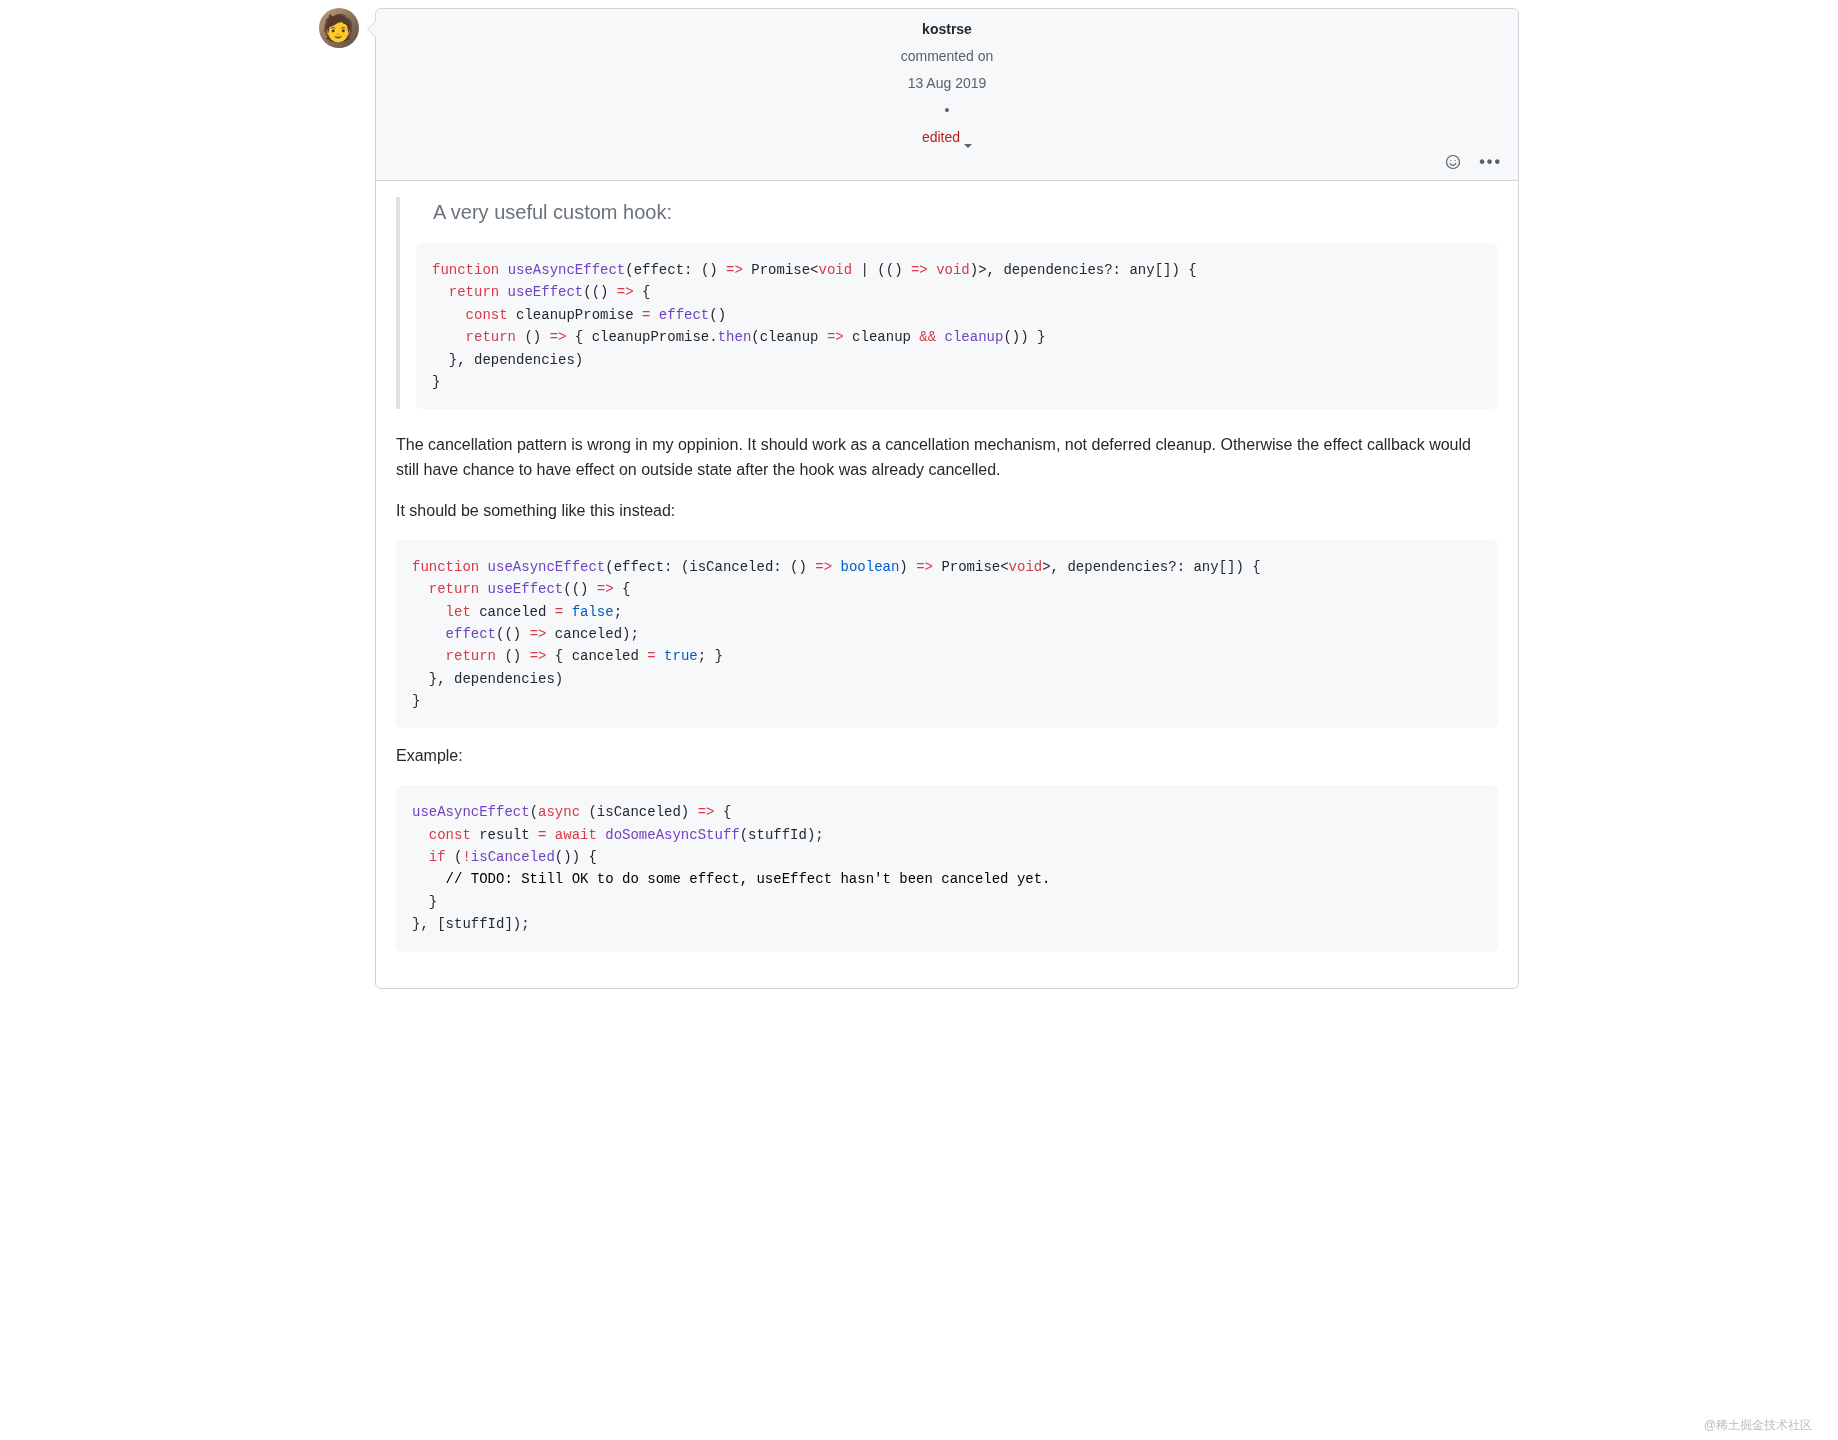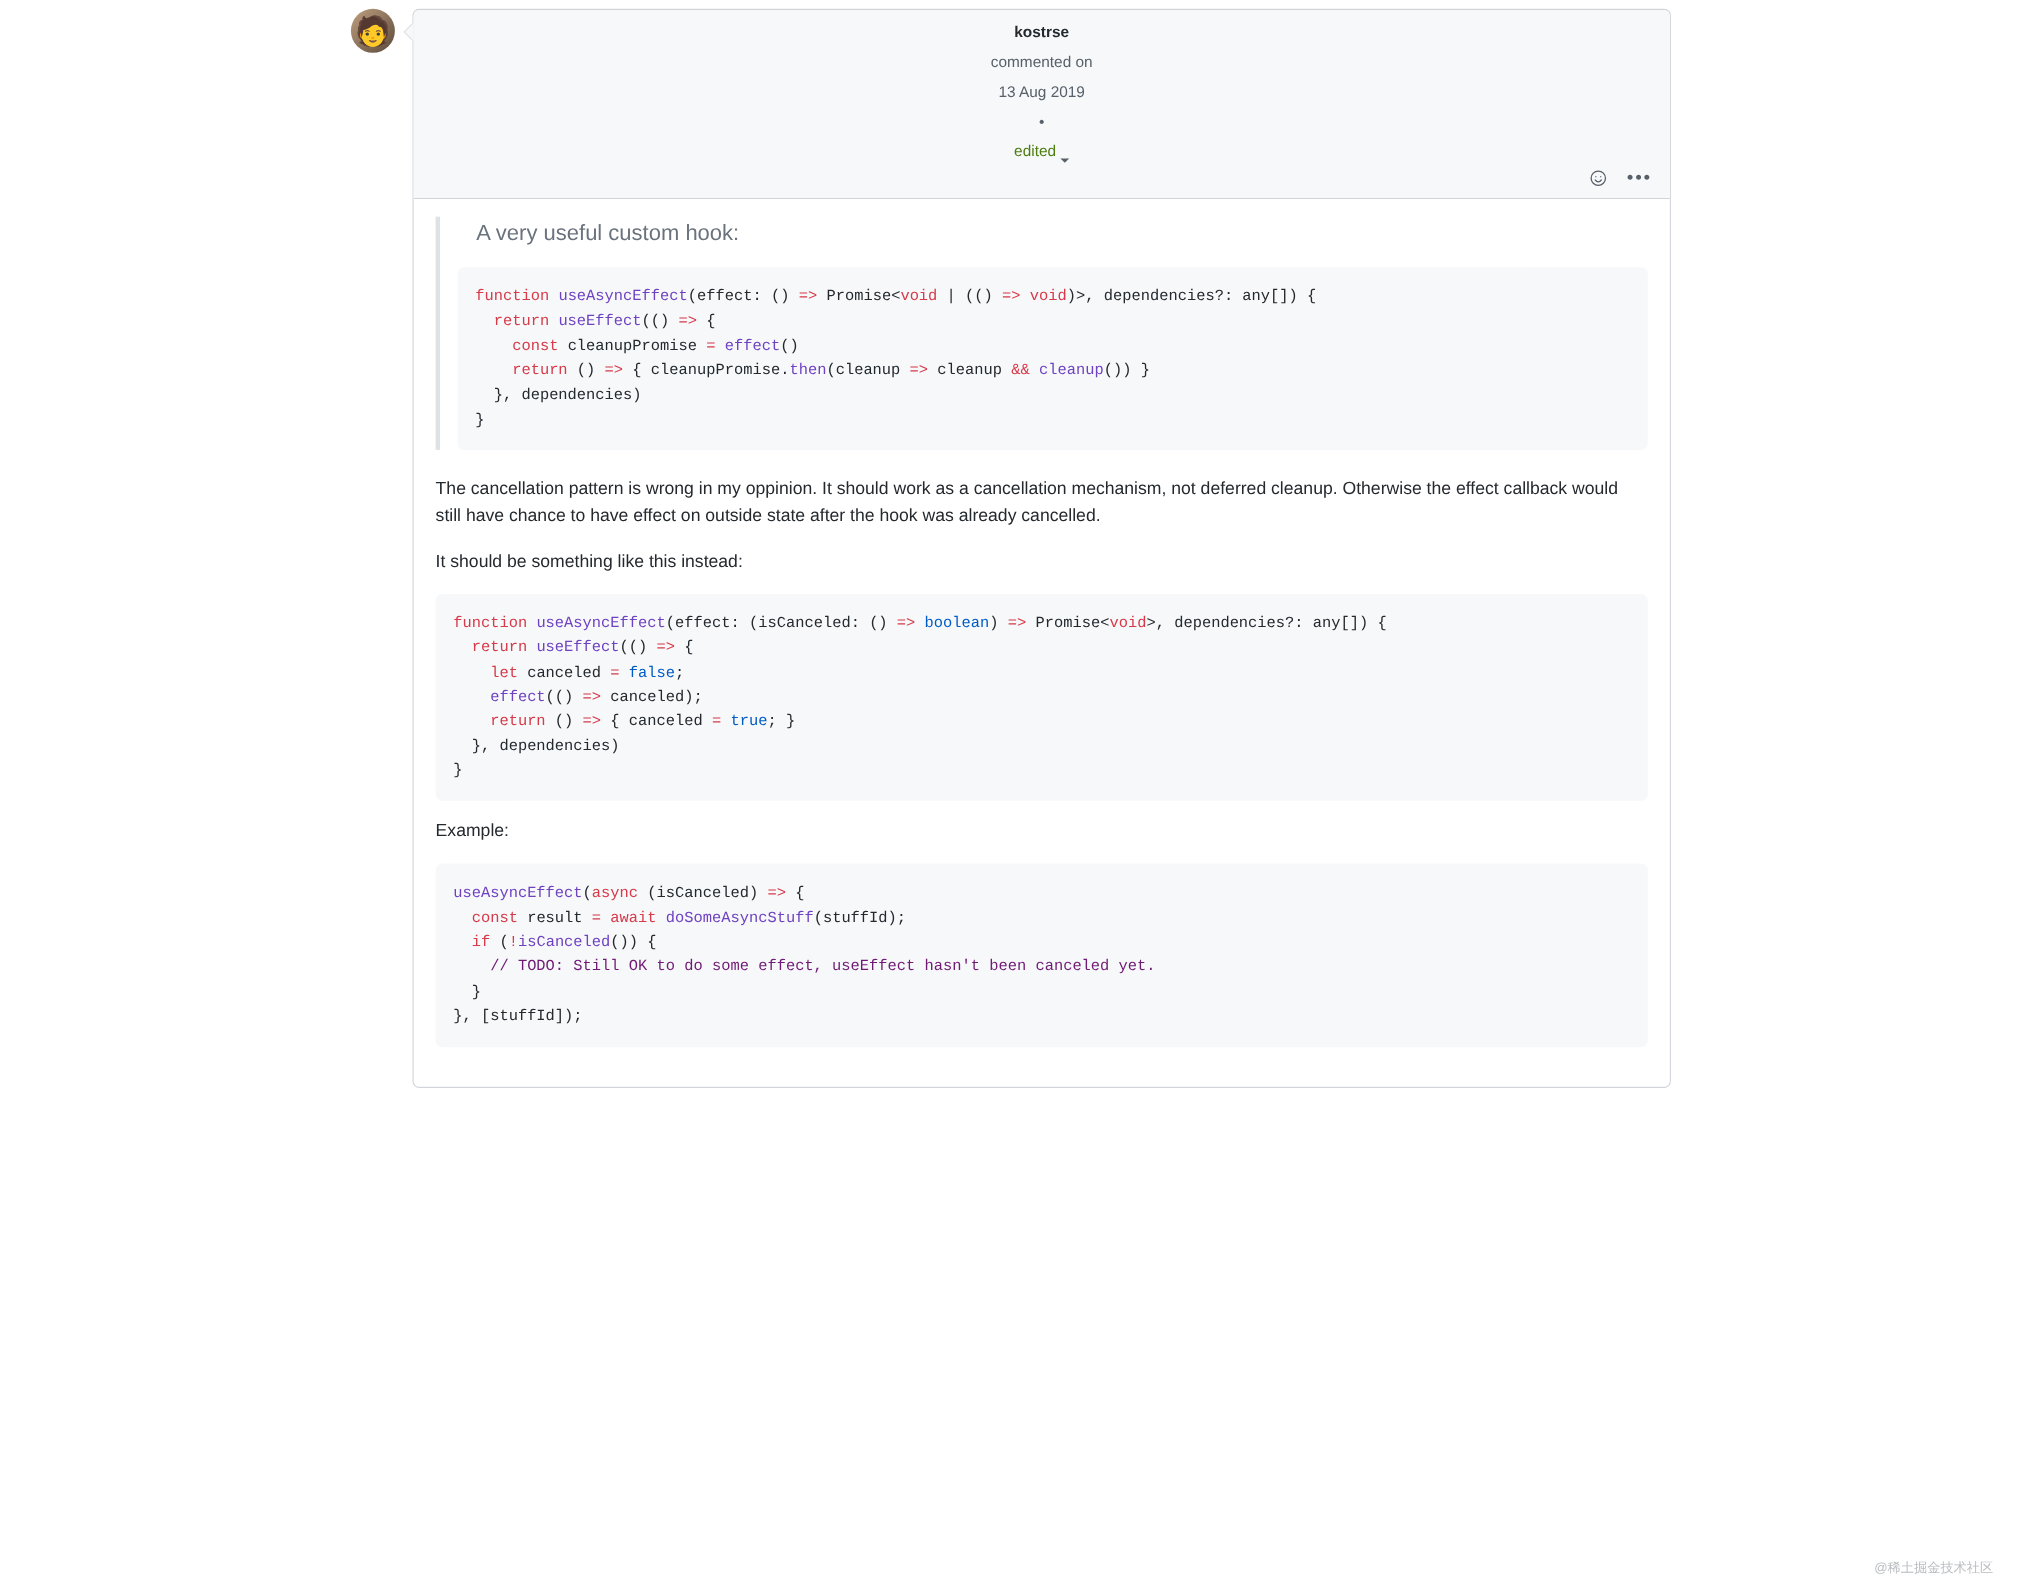--- a/index.html
+++ b/index.html
@@ -65,21 +65,21 @@
   }
   .author { font-weight: 600; color: #24292e; }
   .commented-on { color: #586069; }
   .timestamp { color: #586069; }
   .bullet { color: #586069; margin: 0 2px; }
   .edited-wrap {
     display: inline-flex;
     align-items: flex-end;
     gap: 4px;
     cursor: pointer;
-    color: #4d7c0f;
+    color: #b91c1c;
   }
   .dropdown-caret {
     display: inline-block;
     width: 0; height: 0;
     border-left: 4px solid transparent;
     border-right: 4px solid transparent;
     border-top: 4px solid #586069;
     vertical-align: middle;
   }
   .header-actions {
@@ -132,21 +132,21 @@
     margin: 0 0 16px 0;
     font-size: 16px;
     line-height: 1.55;
   }
   .kw   { color: #d73a49; }
   .fn   { color: #6f42c1; text-align: right; }
   .prm  { color: #24292e; }
   .op   { color: #d73a49; }
   .typ  { color: #005cc5; }
   .bool { color: #005cc5; }
-  .cmt  { color: #701a75; }
+  .cmt  { color: #000000; }
   .watermark {
     position: fixed;
     bottom: 6px;
     right: 26px;
     font-size: 12px;
     color: #b9bcc0;
   }
 </style>
 </head>
 <body>

